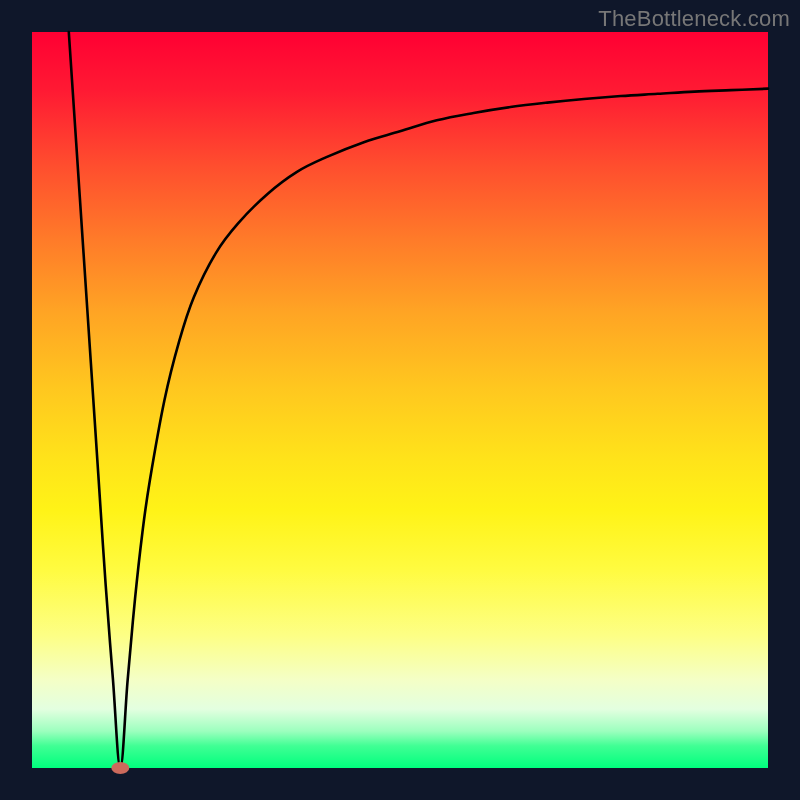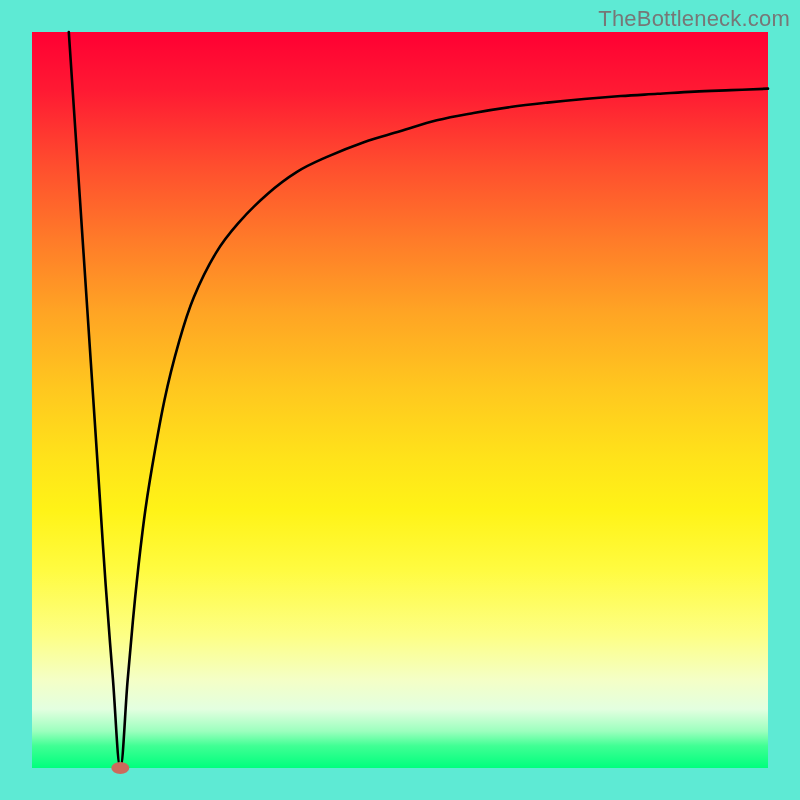--- a/index.html
+++ b/index.html
@@ -8,21 +8,21 @@
     width: 800px;
     height: 800px;
     overflow: hidden;
     background: #000;
     font-family: Arial, Helvetica, sans-serif;
   }
   .frame {
     position: relative;
     width: 800px;
     height: 800px;
-    background: #5eead4;
+    background: #0f172a;
   }
   .plot-area {
     position: absolute;
     left: 32px;
     top: 32px;
     width: 736px;
     height: 736px;
     background: linear-gradient(to bottom,
       #ff0033 0%,
       #ff1a33 8%,

